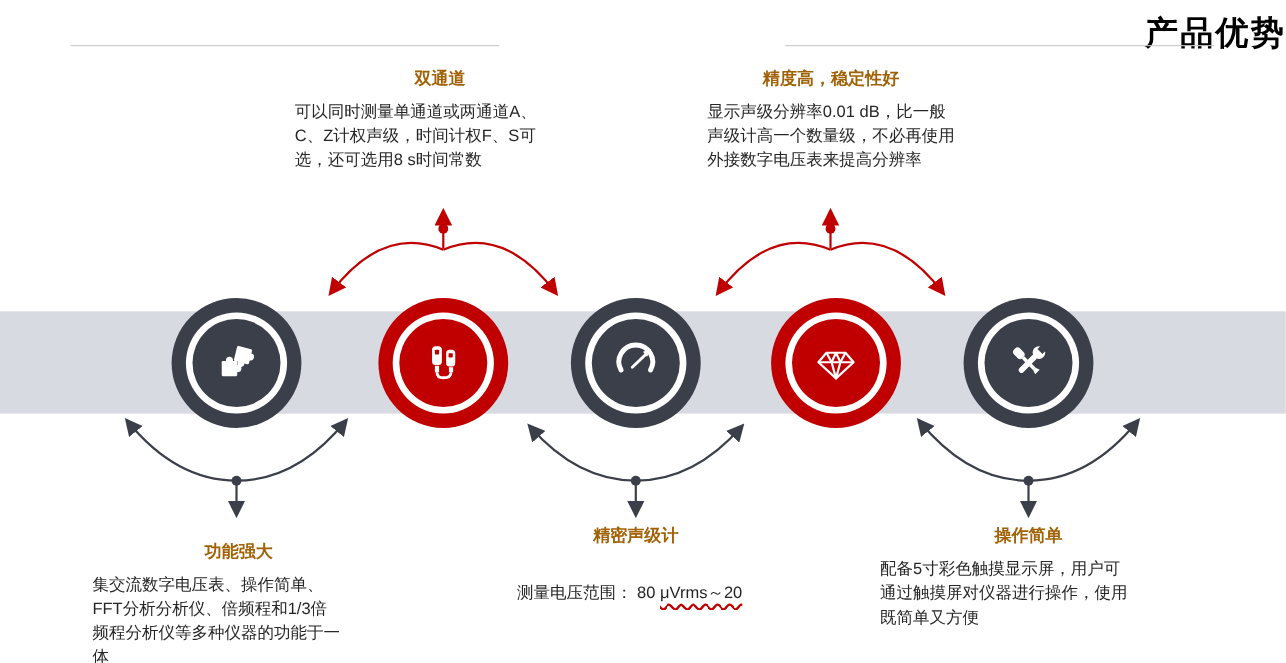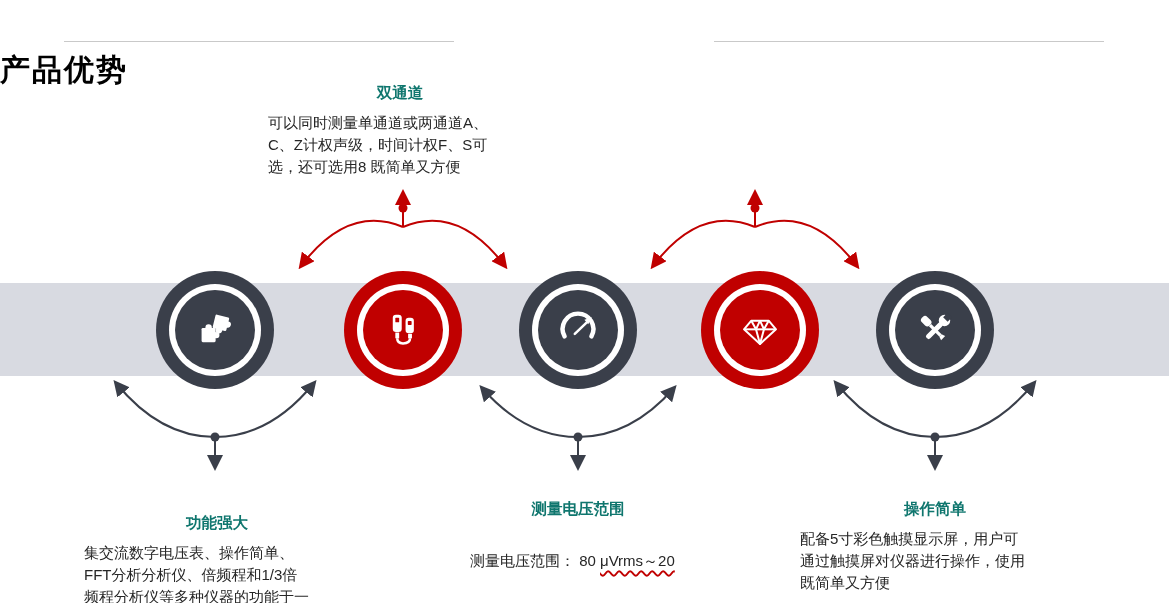--- a/index.html
+++ b/index.html
@@ -1,22 +1,22 @@
 <!DOCTYPE html>
 <html><head>
 <meta charset="utf-8">
 <style>
   html,body{margin:0;padding:0;background:#fff;}
   .canvas{
     position:relative;width:1169px;height:603px;overflow:hidden;background:#fff;
     font-family:"Liberation Sans","DejaVu Sans",sans-serif;color:#262626;
   }
   .page-title{
-    position:absolute;top:10px;left:0;right:0;text-align:left;
-    font-size:30px;font-weight:bold;color:#000;letter-spacing:2px;margin-top:40px;
+    position:absolute;top:10px;left:0;right:0;text-align:right;
+    font-size:30px;font-weight:bold;color:#000;letter-spacing:2px;
   }
   .rule{position:absolute;top:41px;height:1px;background:#c9c9c9;}
   .rule-left{left:64px;width:390px;}
   .rule-right{left:714px;width:390px;}
 
   .band{position:absolute;left:0;top:283px;width:1169px;height:93px;background:#D8DAE1;}
 
   .connectors{position:absolute;left:0;top:0;z-index:3;}
 
   .circle{
@@ -25,22 +25,22 @@
   }
   .circle .ring{width:92px;height:92px;border-radius:50%;background:#fff;
     display:flex;align-items:center;justify-content:center;}
   .circle .disc{width:80px;height:80px;border-radius:50%;
     display:flex;align-items:center;justify-content:center;}
   .circle.dark, .circle.dark .disc{background:#3A3F4A;}
   .circle.red,  .circle.red  .disc{background:#C00000;}
 
   .callout{position:absolute;z-index:5;}
   .callout-heading{
-    font-size:15.5px;font-weight:bold;color:#0f766e;text-align:center;
-    line-height:20px;margin-bottom:9px;margin-top:21px;
+    font-size:15.5px;font-weight:bold;color:#a16207;text-align:center;
+    line-height:20px;margin-bottom:9px;
   }
   .callout-body{
     font-size:15px;line-height:22px;color:#262626;white-space:pre-line;text-align:left;
   }
   .callout-body .line{white-space:normal;}
   .squiggle{
     text-decoration:underline;
     text-decoration-style:wavy;
     text-decoration-color:#C00000;
     text-decoration-thickness:1.5px;
@@ -184,34 +184,40 @@
         </g>
       </svg>
     </div>
       </div>
   </div>
 
   <div class="callout" style="left:268px;top:62px;width:264px">
     <div class="callout-heading">双通道</div>
     <div class="callout-body">可以同时测量单通道或两通道A、
 C、Z计权声级，时间计权F、S可
-选，还可选用8 既简单又方便</div>
-  </div>
-
+选，还可选用8 s时间常数</div>
+  </div>
+
+  <div class="callout" style="left:643px;top:62px;width:292px">
+    <div class="callout-heading" style="width:225px">精度高，稳定性好</div>
+    <div class="callout-body">显示声级分辨率0.01  dB，比一般
+声级计高一个数量级，不必再使用
+外接数字电压表来提高分辨率</div>
+  </div>
 
   <div class="callout" style="left:84px;top:492px;width:266px">
     <div class="callout-heading">功能强大</div>
     <div class="callout-body">集交流数字电压表、操作简单、
 FFT分析分析仪、倍频程和1/3倍
 频程分析仪等多种仪器的功能于一
 体</div>
   </div>
 
   <div class="callout" style="left:470px;top:478px;width:272px">
-    <div class="callout-heading" style="width:216px">测量电压范围</div>
+    <div class="callout-heading" style="width:216px">精密声级计</div>
     <div class="callout-body">
       <div class="line"><span>测量电压范围：  80  </span><span class="squiggle">μVrms～20</span></div>
       
     </div>
   </div>
 
   <div class="callout" style="left:800px;top:478px;width:288px">
     <div class="callout-heading" style="width:270px">操作简单</div>
     <div class="callout-body">配备5寸彩色触摸显示屏，用户可
 通过触摸屏对仪器进行操作，使用

